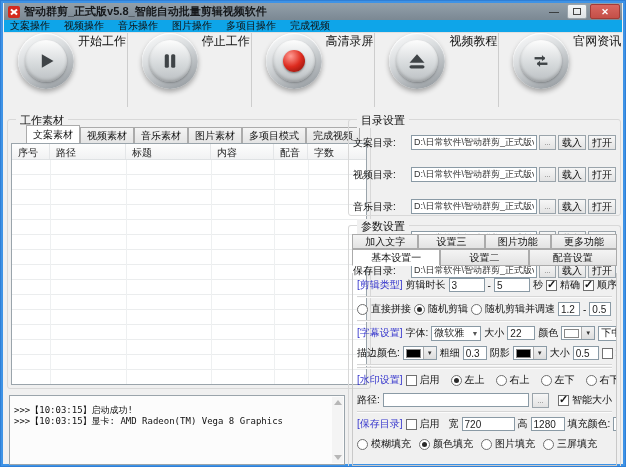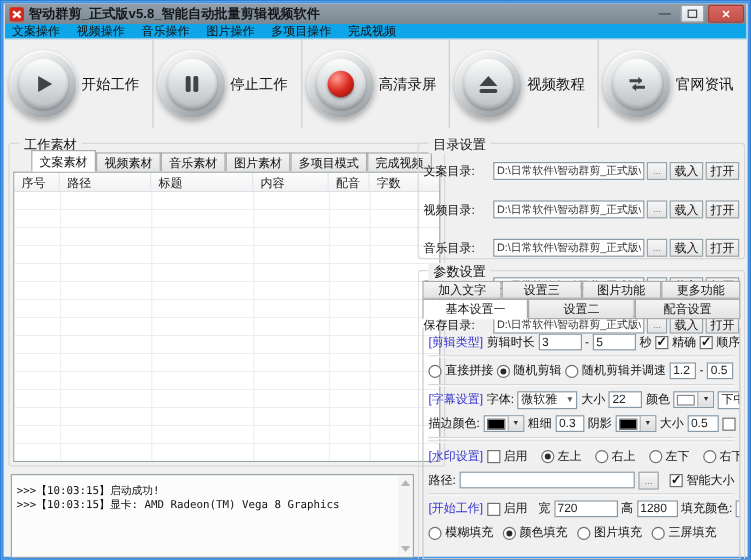--- a/index.html
+++ b/index.html
@@ -20,21 +20,21 @@
   .wc{height:15px;display:flex;align-items:center;justify-content:center;font-size:10px;color:#222;cursor:default;}
   .wc-min{width:20px;}
   .wc-max{width:20px;background:linear-gradient(180deg,#f4f6f7,#dde1e4);border:1px solid #9aa4ac;border-radius:2px;}
   .max-glyph{width:8px;height:7px;border:1px solid #444;}
   .wc-close{width:30px;background:linear-gradient(180deg,#d9675f,#c44f48);border:1px solid #a33b36;border-radius:2px;color:#fff;font-size:9px;font-weight:bold;}
   
   .menubar{position:absolute;left:3px;top:19px;right:3px;height:13px;background:#0ea5e9;border-bottom:1px solid #e0e0e0;display:flex;align-items:center;padding-left:6px;gap:14px;}
   .menu-item{font-size:10px;color:#111;white-space:nowrap;}
   
   .toolbar{position:absolute;left:3px;top:32px;right:3px;height:74px;background:#f0f0f0;display:flex;}
-  .tool-sec{flex:1;display:flex;align-items:center;padding-left:4px;border-right:1px solid #cdcdcd;position:relative;}
+  .tool-sec{flex:1;display:flex;align-items:flex-start;padding-left:14px;border-right:1px solid #cdcdcd;position:relative;}
   .tool-sec:last-child{border-right:none;}
   .cbtn{width:56px;height:56px;border-radius:50%;flex:0 0 auto;
     background:linear-gradient(155deg,#ffffff 0%,#d9dcde 40%,#8d9398 100%);
     box-shadow:0 3px 5px rgba(0,0,0,.30), inset 0 1px 1px #fff;
     display:flex;align-items:center;justify-content:center;}
   .cbtn-inner{width:42px;height:42px;border-radius:50%;
     background:linear-gradient(180deg,#fdfdfd,#d4d8da 60%,#bcc0c3);
     box-shadow:inset 0 -2px 3px rgba(0,0,0,.18), 0 1px 2px rgba(0,0,0,.25);
     display:flex;align-items:center;justify-content:center;}
   .tool-label{font-size:12px;color:#111;margin-left:4px;white-space:nowrap;}
@@ -374,21 +374,21 @@
       <div class="prow">
         <span class="plabel">路径:</span>
         <input class="pinput" style="flex: 1 1 0%;" value="">
         <div class="sbtn btn-dots">...</div>
         <span class="cb checked" style="margin-left:6px"></span>
         <span class="plabel">智能大小</span>
       </div>
       <div class="psep"></div>
 
       <div class="prow">
-        <span class="blue-tag">[开始工作]</span>
+        <span class="blue-tag">[保存目录]</span>
         <span class="cb"></span>
         <span class="plabel">启用</span>
         <span class="plabel" style="margin-left:6px">宽</span>
         <input class="pinput" style="width: 53px;" value="720">
         <span class="plabel">高</span>
         <input class="pinput" style="width: 34px;" value="1280">
         <span class="plabel">填充颜色:</span>
         <div class="colorcombo">
           <span class="swatch" style="background-color: rgb(0, 0, 0);"></span>
           <span class="dd-btn">▼</span>

